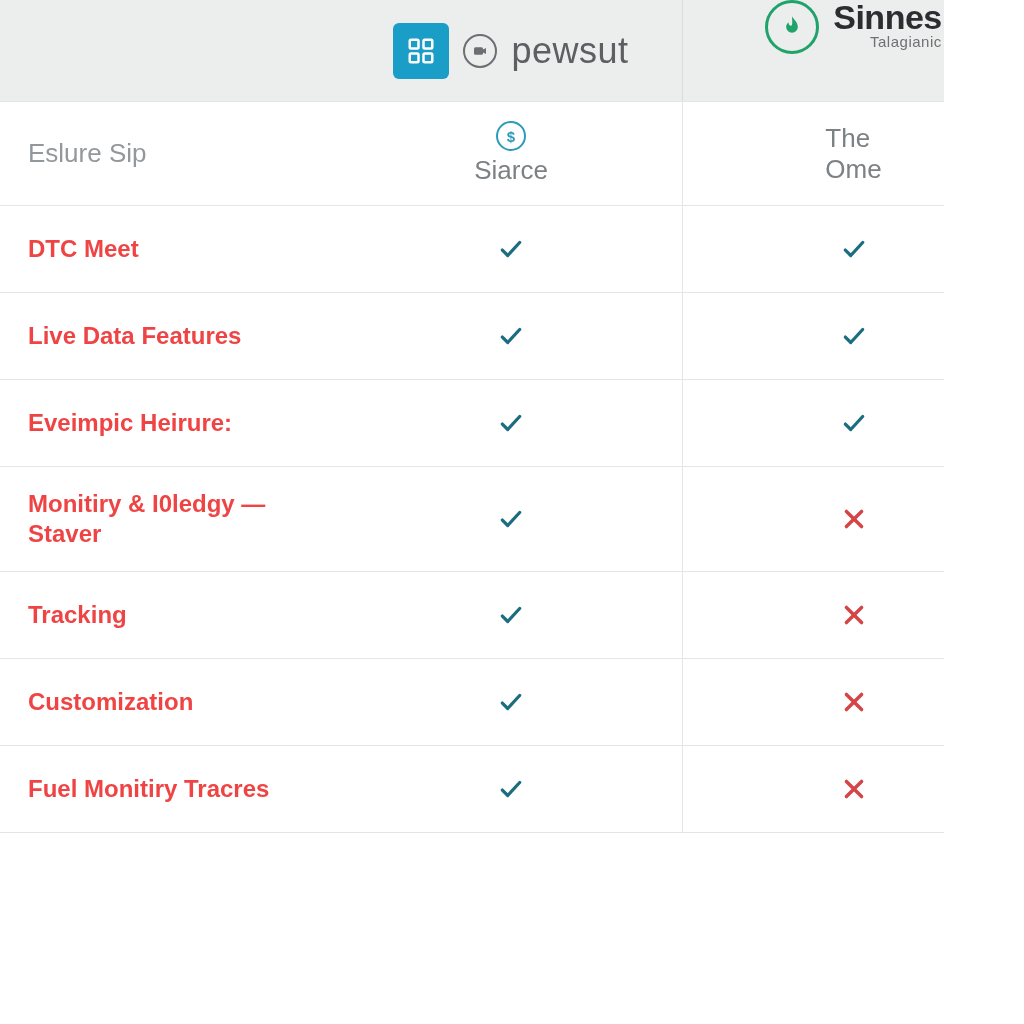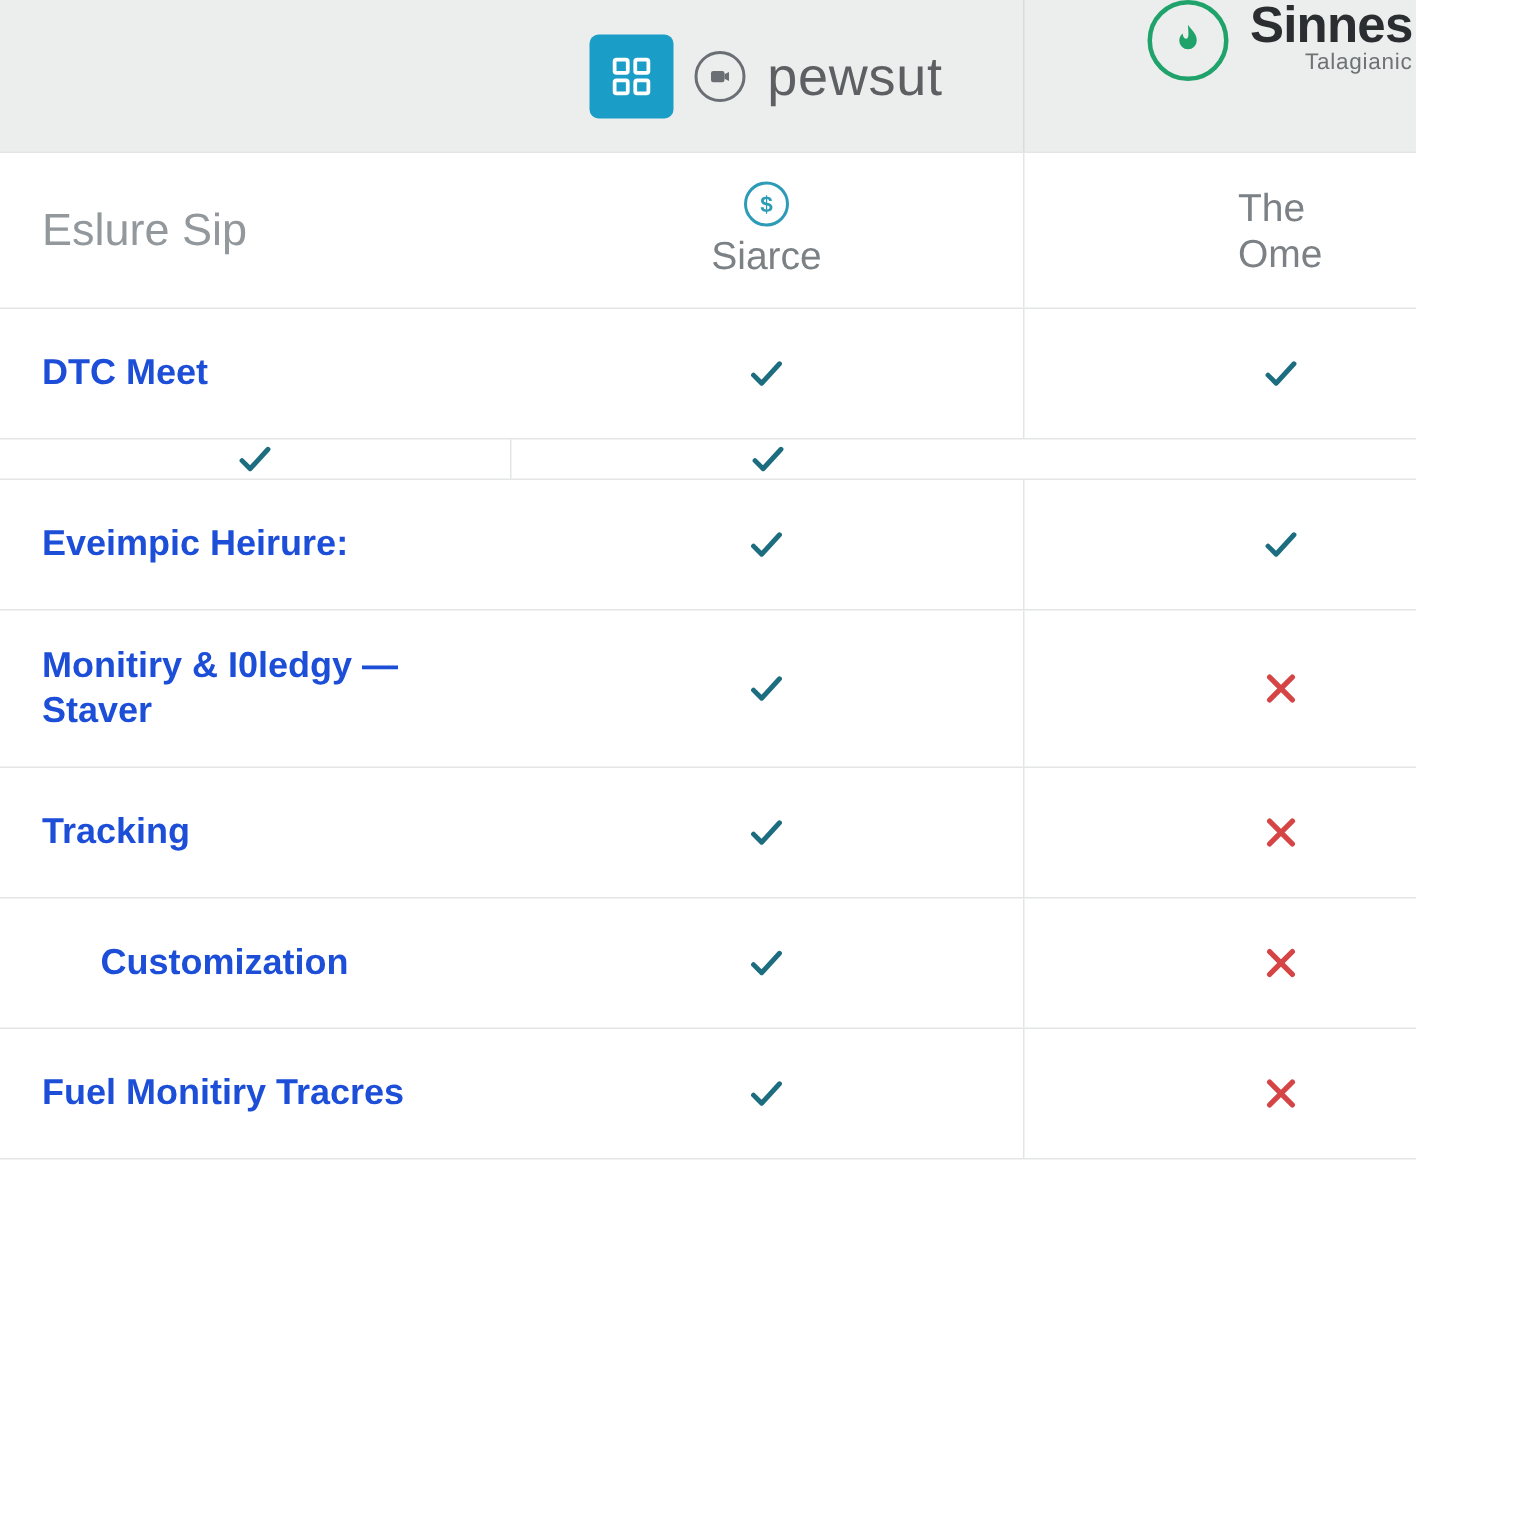--- a/index.html
+++ b/index.html
@@ -32,36 +32,36 @@
   .brand-b .txt { display: flex; flex-direction: column; line-height: 1.0; }
   .brand-b .name { font-size: 34px; font-weight: 700; color: #2b2e30; letter-spacing: -0.5px; }
   .brand-b .sub  { font-size: 15px; color: #6d7275; letter-spacing: 0.5px; align-self: flex-end; }
 
   .subhead {
     display: grid;
     grid-template-columns: 340px 342px 342px;
     height: 104px;
     border-bottom: 1px solid #e3e5e6;
   }
-  .subhead .lbl { display: flex; align-items: center; padding-left: 28px; font-size: 30px; color: #93989c; font-weight: 500; }
+  .subhead .lbl { display: flex; align-items: center; padding-left: 28px; font-size: 26px; color: #93989c; font-weight: 500; }
   .subhead .col {
     display: flex; flex-direction: column; align-items: center; justify-content: center; gap: 4px;
   }
   .subhead .col .coinring {
     width: 30px; height: 30px; border-radius: 50%; border: 2px solid #2b9bb7;
     display: flex; align-items: center; justify-content: center; color: #2b9bb7; font-size: 15px; font-weight: 700;
   }
   .subhead .col .collabel { font-size: 26px; color: #7c8185; font-weight: 400; }
 
   .row {
     display: grid;
     grid-template-columns: 340px 342px 342px;
     border-bottom: 1px solid #e3e5e6;
   }
-  .row .feat { display: flex; align-items: center; padding: 28px 0 28px 28px; font-size: 24px; font-weight: 700; color: #1d4ed8; line-height: 1.25; }
+  .row .feat { display: flex; align-items: center; padding: 28px 0 28px 28px; font-size: 24px; font-weight: 700; color: #ef4444; line-height: 1.25; }
   .row .feat.multi { padding-top: 22px; padding-bottom: 22px; }
   .row .cell { display: flex; align-items: center; justify-content: center; }
   .cell.sep-left, .subhead .col.sep-left { border-left: 1px solid #e3e5e6; }
 
   .check { color: #1c6d80; }
   .cross { color: #d64545; }
   .check svg, .cross svg { width: 26px; height: 26px; display: block; }
   .cross svg { stroke-width: 3.2; }
   .check svg { stroke-width: 3; }
 </style>
@@ -126,20 +126,21 @@
         </div>
       <div class="cell sep-left">
           <span class="check">
             <svg>
               <use href="#sym-check"></use>
             </svg>
           </span>
         </div>
     </div>
       <div class="row">
+      <div class="feat" style="white-space: pre-line;">Live Data Features</div>
       <div class="cell">
           <span class="check">
             <svg>
               <use href="#sym-check"></use>
             </svg>
           </span>
         </div>
       <div class="cell sep-left">
           <span class="check">
             <svg>
@@ -194,21 +195,21 @@
         </div>
       <div class="cell sep-left">
           <span class="cross">
             <svg>
               <use href="#sym-cross"></use>
             </svg>
           </span>
         </div>
     </div>
       <div class="row">
-      <div class="feat" style="white-space: pre-line; margin-left: 39px;">Customization</div>
+      <div class="feat" style="white-space: pre-line;">Customization</div>
       <div class="cell">
           <span class="check">
             <svg>
               <use href="#sym-check"></use>
             </svg>
           </span>
         </div>
       <div class="cell sep-left">
           <span class="cross">
             <svg>

